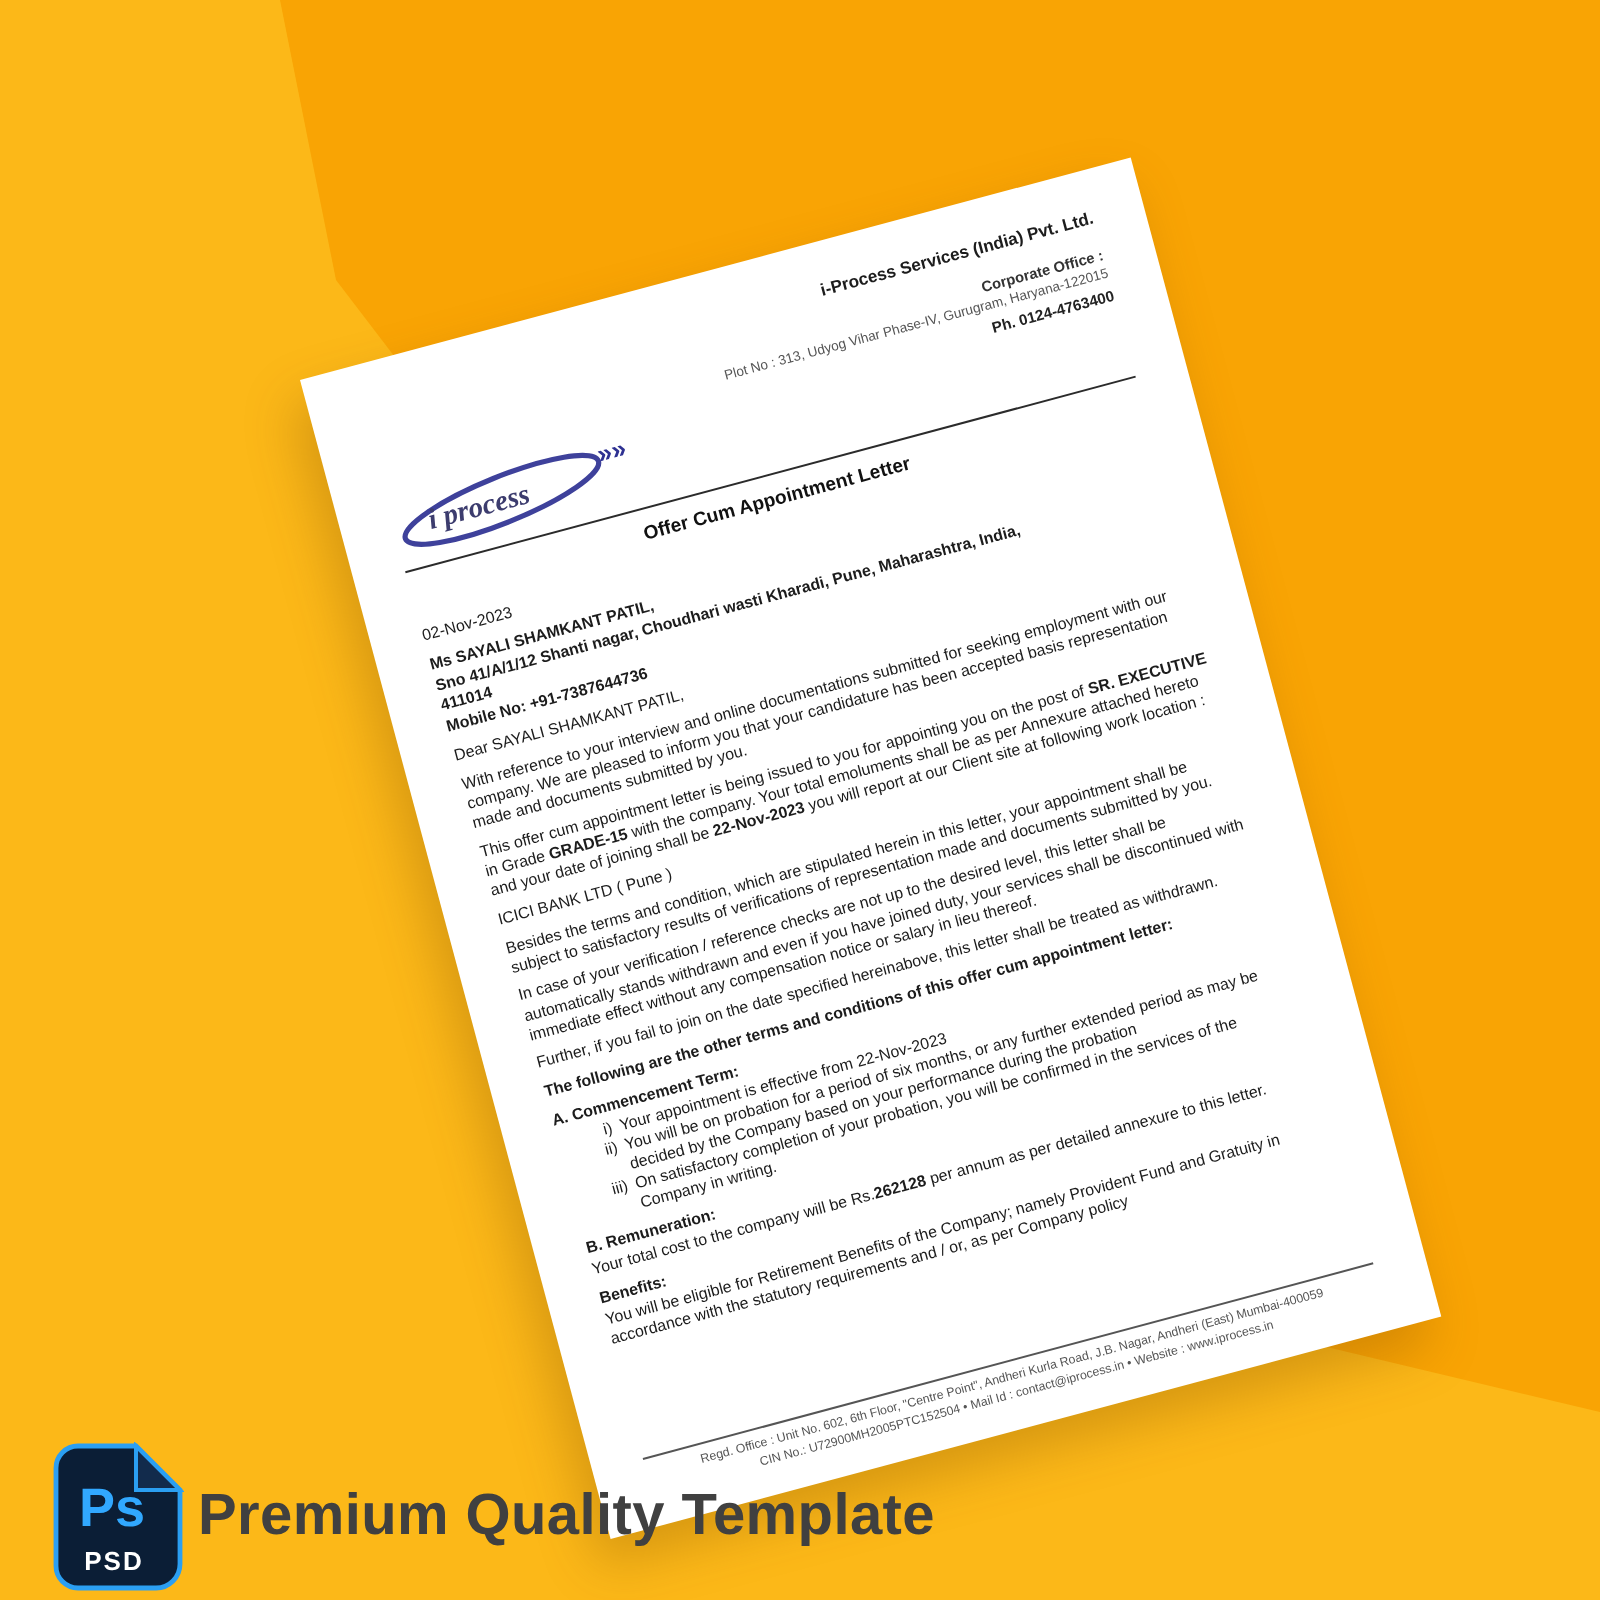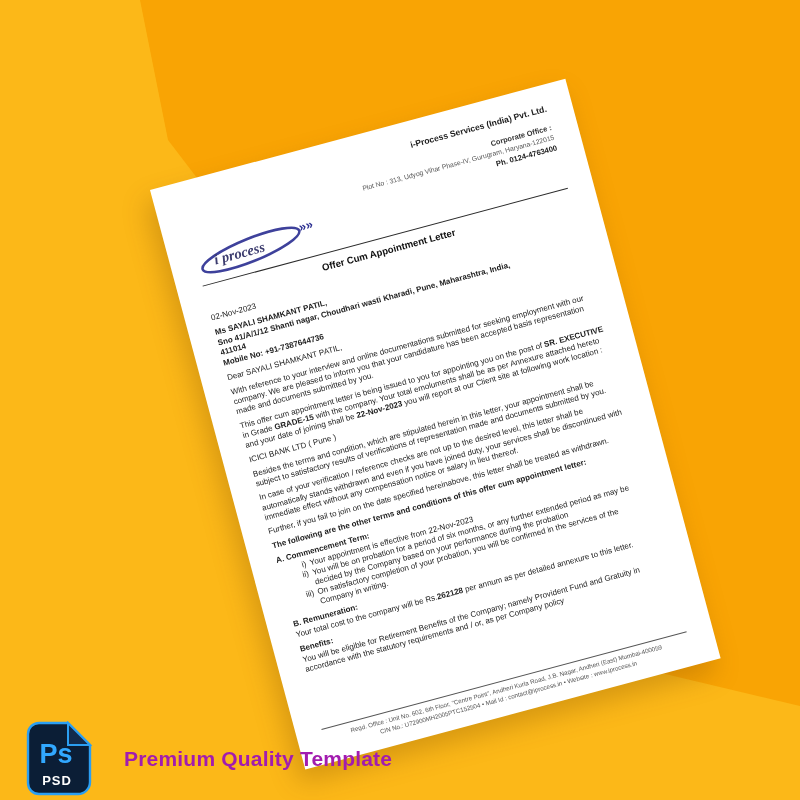--- a/index.html
+++ b/index.html
@@ -38,22 +38,22 @@
   .li .t{flex:1;}
   .list{margin-bottom:4.5px;}
 
   .paper-footer{
     position:absolute;left:26px;right:26px;bottom:12px;
     border-top:1.2px solid #555;padding-top:3px;
     font-size:6.2px;color:#555;text-align:center;line-height:1.55;
   }
 
   
-  .badge{position:absolute;left:26px;top:721px;display:flex;align-items:center;gap:32px;z-index:5;}
-  .badge-text{font-weight:700;color:#a21caf;font-size:21px;line-height:1.28;letter-spacing:.2px;}
+  .badge{position:absolute;left:26px;top:721px;display:flex;align-items:center;gap:7px;z-index:5;}
+  .badge-text{font-weight:700;color:#404040;font-size:29px;line-height:1.28;letter-spacing:.2px;}
 </style>
 </head>
 <body>
 
 <div class="canvas">
 
   <svg class="bgshape" viewBox="0 0 800 800" aria-hidden="true">
     <polygon points="140,0 800,0 800,706 556,648 168,140" fill="#F9A404"></polygon>
   </svg>
 

